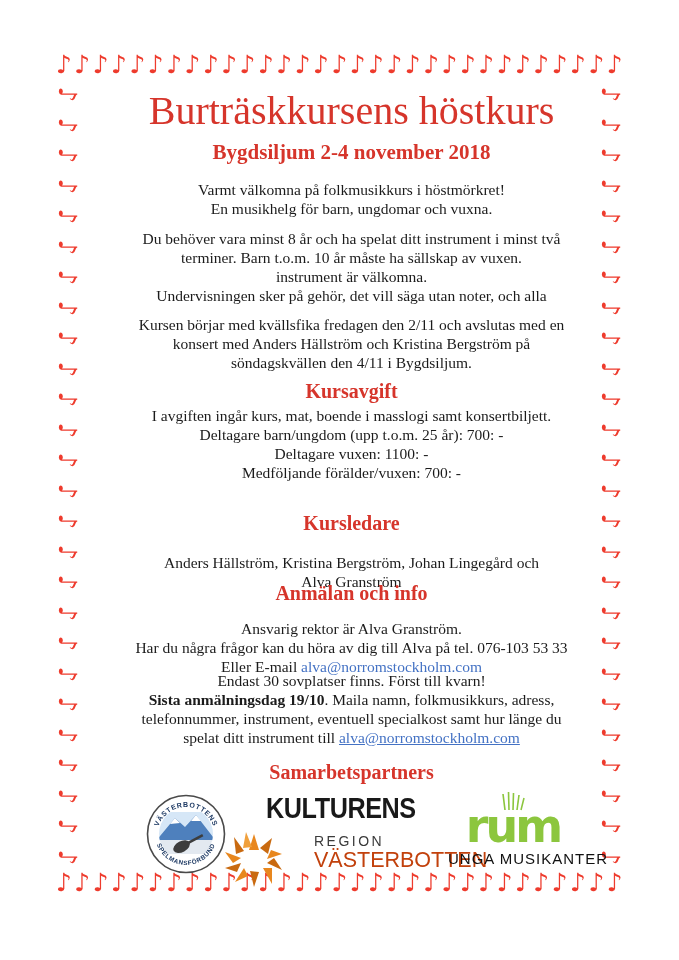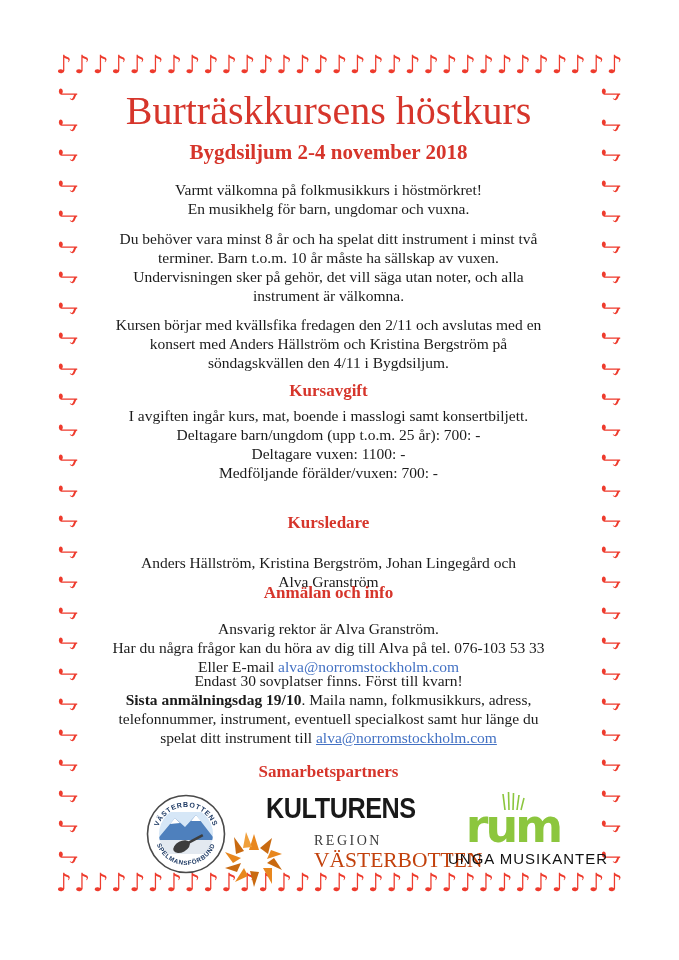--- a/index.html
+++ b/index.html
@@ -10,26 +10,26 @@
   
   .nb{position:absolute;color:#ee3b2d;display:flex;justify-content:space-between;
       font-family:"DejaVu Sans",sans-serif;line-height:1;}
   .nb .note{font-size:25px;}
   .nb-top{top:52px;left:56px;right:56px;height:30px;}
   .nb-bottom{top:870px;left:56px;right:56px;height:30px;}
   .nb-left{left:52px;top:82px;height:788px;width:32px;flex-direction:column;align-items:center;}
   .nb-right{right:52px;top:82px;height:788px;width:32px;flex-direction:column;align-items:center;}
   .nb-left .note,.nb-right .note{transform:rotate(90deg);}
   
-  .content{position:absolute;left:77px;top:0;width:503px;height:960px;}
+  .content{position:absolute;left:100px;top:0;width:503px;height:960px;}
   .block{position:absolute;width:100%;text-align:center;font-size:15.5px;line-height:19px;}
   .line{white-space:nowrap;}
   .title{top:88px;font-size:40px;line-height:46px;color:#d6352b;font-weight:400;}
   .subtitle{top:140px;font-size:21px;line-height:24px;color:#d6352b;font-weight:700;}
-  .red-h{color:#d6352b;font-weight:700;font-size:17px;line-height:26px;}
+  .red-h{color:#d6352b;font-weight:700;font-size:20px;line-height:26px;}
   #b-intro{top:180px;}
   #b-req{top:229px;}
   #b-sched{top:315px;}
   #h-fee{top:378px;}
   #b-fee{top:406px;}
   #h-lead{top:510px;}
   #b-lead{top:537px;margin-top:16px;}
   #h-info{top:580px;}
   #b-info{top:607px;margin-top:12px;}
   #b-signup{top:671px;}
@@ -38,21 +38,21 @@
   a.mail{color:#4472c4;text-decoration:none;}
   a.mail.u{text-decoration:underline;}
   
   .logos{position:absolute;left:88px;top:788px;width:503px;height:100px;}
   .spelman{position:absolute;left:58px;top:6px;width:80px;height:80px;}
   .kulturens{position:absolute;left:178px;top:3px;font-family:"Liberation Sans",sans-serif;
              font-weight:700;font-size:30px;letter-spacing:-0.5px;color:#191919;
              transform:scaleX(0.84);transform-origin:left top;white-space:nowrap;}
   .region{position:absolute;left:134px;top:42px;}
   .region-star{position:absolute;left:0;top:0;}
-  .region-text{position:absolute;left:92px;top:3px;font-family:Liberation Serif, serif;white-space:nowrap;}
+  .region-text{position:absolute;left:92px;top:3px;font-family:Liberation Sans, sans-serif;white-space:nowrap;}
   .region-l1{font-size:14px;letter-spacing:2.5px;color:#3a3a3a;line-height:16px;}
   .region-l2{font-size:21.5px;color:#c2410c;line-height:23px;}
   .rum{position:absolute;left:360px;top:4px;width:130px;text-align:center;}
   .rum-caption{font-family:"Liberation Sans",sans-serif;font-weight:400;font-size:15px;
                letter-spacing:1px;color:#111;margin-top:-2px;white-space:nowrap;}
 </style>
 </head>
 <body>
 
 <div class="nb nb-top">
@@ -184,22 +184,22 @@
   <div class="block subtitle">Bygdsiljum 2-4 november 2018</div>
 
   <div class="block" id="b-intro">
     <div class="line">Varmt välkomna på folkmusikkurs i höstmörkret!</div>
     <div class="line">En musikhelg för barn, ungdomar och vuxna.</div>
   </div>
 
   <div class="block" id="b-req">
     <div class="line">Du behöver vara minst 8 år och ha spelat ditt instrument i minst två</div>
     <div class="line">terminer. Barn t.o.m. 10 år måste ha sällskap av vuxen.</div>
+    <div class="line">instrument är välkomna.</div>
     <div class="line">Undervisningen sker på gehör, det vill säga utan noter, och alla</div>
-    <div class="line">instrument är välkomna.</div>
   </div>
 
   <div class="block" id="b-sched">
     <div class="line">Kursen börjar med kvällsfika fredagen den 2/11 och avslutas med en</div>
     <div class="line">konsert med Anders Hällström och Kristina Bergström på</div>
     <div class="line">söndagskvällen den 4/11 i Bygdsiljum.</div>
   </div>
 
   <div class="block red-h" id="h-fee">Kursavgift</div>
   <div class="block" id="b-fee">

